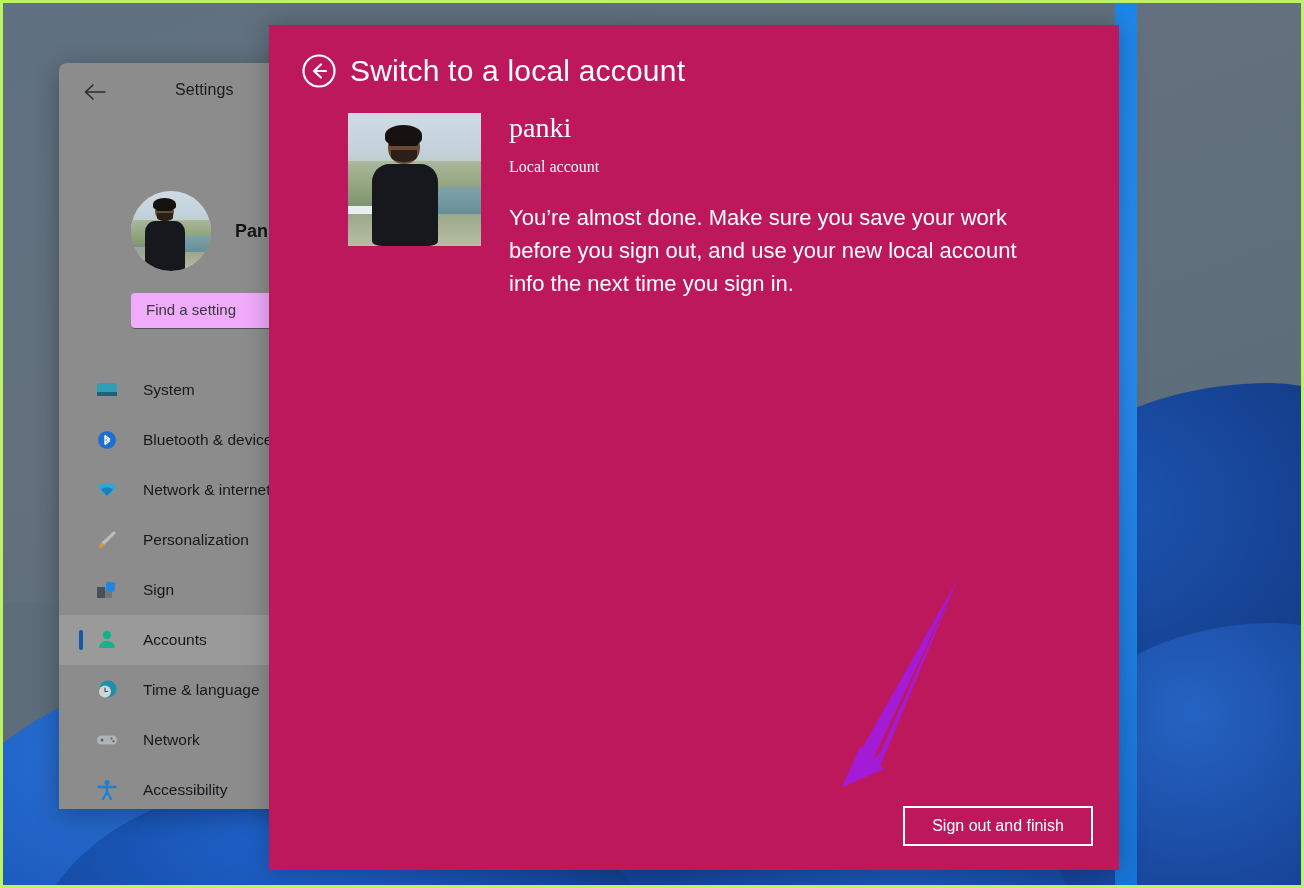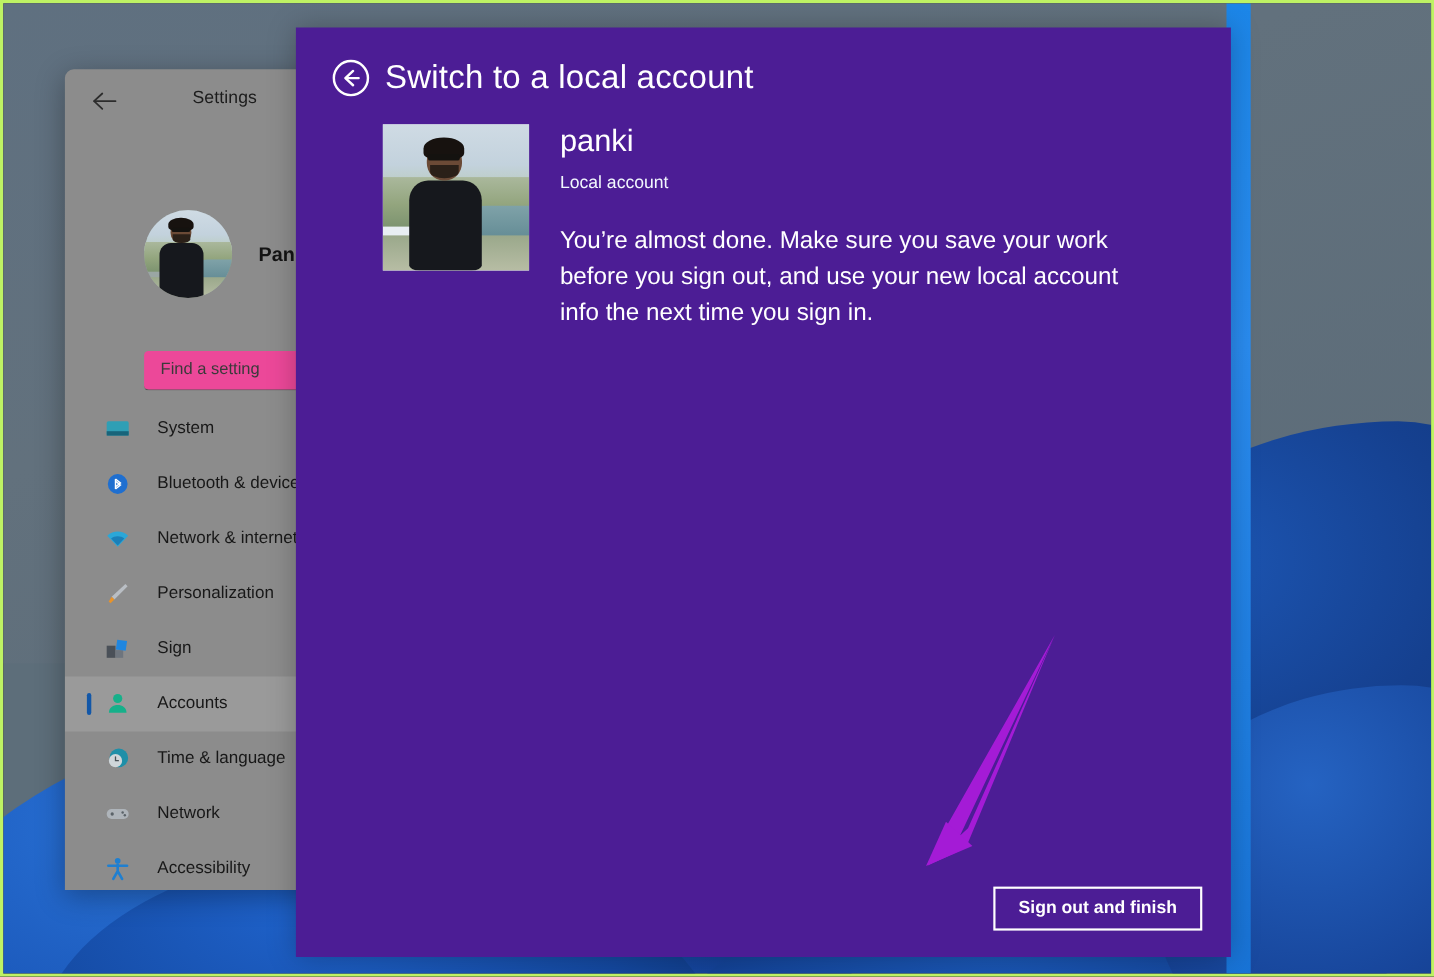--- a/index.html
+++ b/index.html
@@ -143,24 +143,24 @@
   .sw-name {
     margin-left: 24px;
     font-size: 18px;
     font-weight: bold;
     color: #141414;
     white-space: nowrap;
   }
   .sw-search {
     position: absolute;
     left: 72px;
-    top: 256px;
+    top: 230px;
     width: 222px;
     height: 36px;
-    background: #ec4899;
+    background: #f0abfc;
     border-radius: 4px;
     border-bottom: 1px solid #555;
     box-sizing: border-box;
   }
   .sw-search span {
     position: absolute;
     left: 15px;
     top: 8px;
     font-size: 15px;
     color: #3a3a3a;
@@ -203,21 +203,21 @@
     white-space: nowrap;
   }
 
   
   .dialog {
     position: absolute;
     left: 266px;
     top: 22px;
     width: 850px;
     height: 845px;
-    background: #4c1d95;
+    background: #be185d;
     box-shadow: 0 0 24px rgba(0,0,0,0.25);
     overflow: hidden;
   }
   .dlg-head {
     position: absolute;
     left: 32px;
     top: 28px;
     display: flex;
     align-items: center;
   }
@@ -242,21 +242,21 @@
     align-items: flex-start;
   }
   .dlg-avatar {
     width: 133px;
     height: 133px;
     flex: 0 0 auto;
     background: #e8eef3;
     overflow: hidden;
     position: relative;
   }
-  .dlg-usertext { margin-left: 28px; }
+  .dlg-usertext { margin-left: 28px; font-family: Liberation Serif, serif; }
   .dlg-username {
     font-size: 28px;
     color: #ffffff;
     line-height: 1.05;
     font-weight: 400;
   }
   .dlg-usersub {
     margin-top: 16px;
     font-size: 16px;
     color: #f2f8fe;
@@ -278,21 +278,21 @@
     gap: 22px;
   }
   .dlg-btn {
     min-width: 172px;
     height: 40px;
     border: 2px solid #ffffff;
     background: transparent;
     color: #ffffff;
     font-size: 16px;
     font-family: "Liberation Sans", sans-serif;
-    font-weight: bold;
+    font-weight: normal;
     cursor: pointer;
     padding: 0 18px;
   }
   .dlg-btn.wide { min-width: 190px; }
 
   
   .anno-arrow {
     position: absolute;
     left: 815px;
     top: 560px;

